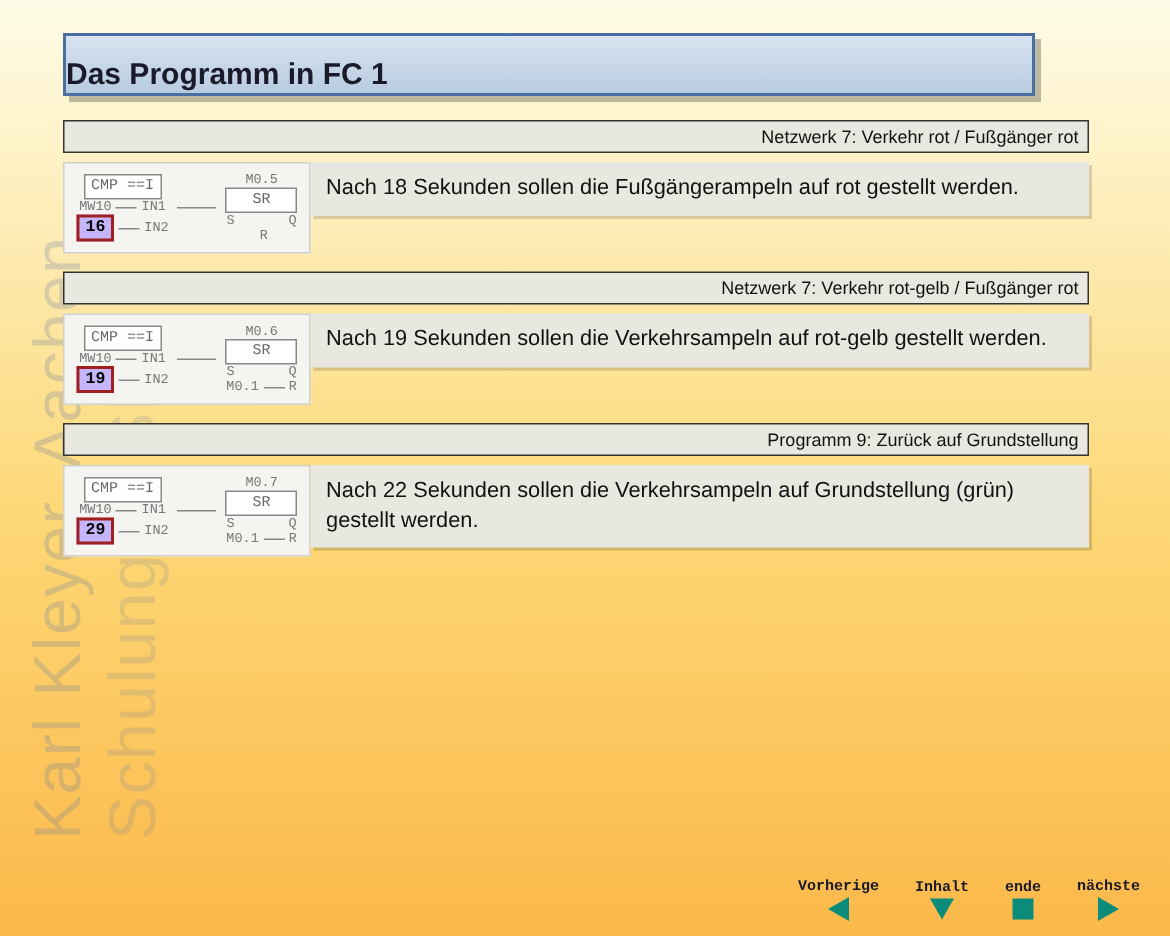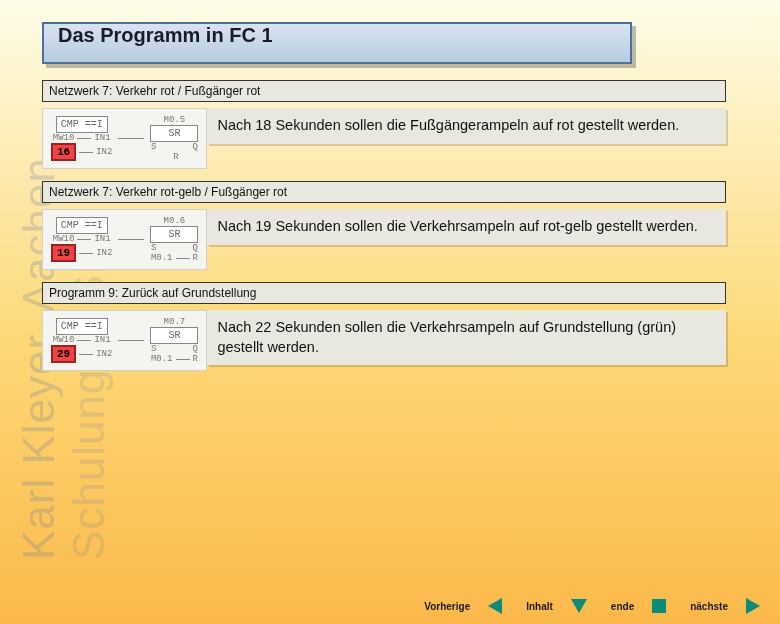--- a/index.html
+++ b/index.html
@@ -3,25 +3,25 @@
 <meta charset="utf-8">
 <style>
   * { box-sizing: border-box; margin: 0; padding: 0; }
   body {
     width: 780px; height: 624px;
     font-family: Arial, Helvetica, sans-serif;
     background: linear-gradient(180deg, #fefce8 0%, #fdd876 55%, #fbb84a 100%);
     position: relative; overflow: hidden;
   }
   .title-bar {
-    position: absolute; left: 42px; top: 22px; width: 590px; height: 42px;
+    position: absolute; left: 42px; top: 22px; width: 648px; height: 42px;
     background: linear-gradient(180deg, #d7e3f0 0%, #b8cce0 100%);
     border: 2px solid #4b6fa1;
     box-shadow: 4px 4px 0 rgba(0,0,0,0.25);
-    display: flex; align-items: flex-start; padding-left: 14px;
+    display: flex; align-items: flex-end; 
     font-size: 20px; font-weight: bold; color: #1a1a2a;
   }
   .watermark {
     position: absolute; left: 14px; top: 560px;
     transform: rotate(-90deg); transform-origin: left top;
     font-size: 44px; color: rgba(100,120,160,0.25);
     font-weight: 400; letter-spacing: 1px; white-space: nowrap;
     pointer-events: none;
   }
   .watermark2 {
@@ -29,49 +29,50 @@
     transform: rotate(-90deg); transform-origin: left top;
     font-size: 44px; color: rgba(100,120,160,0.18);
     font-weight: 400; letter-spacing: 1px; white-space: nowrap;
     pointer-events: none;
   }
   .content { position: absolute; left: 42px; top: 80px; width: 684px; }
   .net-header {
     background: #e8e8e0; border: 1px solid #333;
     font-size: 12px; padding: 3px 6px; color: #111;
     margin-bottom: 6px;
+    text-align: right;
   }
   .net-row { display: flex; align-items: flex-start; margin-bottom: 12px; }
   .ladder {
     display: flex; align-items: center; gap: 6px;
     background: #f4f4f0; border: 1px solid #d0d0c8;
     padding: 6px 8px; font-family: "Courier New", monospace; font-size: 10px; color: #666;
   }
   .block { display: flex; flex-direction: column; align-items: center; }
   .box {
     border: 1px solid #888; padding: 2px 4px; min-width: 48px;
     text-align: center; background: #fff;
   }
   .box-row { display: flex; align-items: center; gap: 3px; }
   .pin { font-size: 9px; color: #777; }
   .val {
-    border: 2px solid #a02020; background: #ef4444; color: #000;
+    border: 2px solid #a02020; background: #c4b5fd; color: #000;
     font-weight: bold; padding: 1px 4px; font-size: 11px; min-width: 22px; text-align: right;
   }
   .wire { width: 14px; height: 1px; background: #888; }
   .desc {
     flex: 1; background: #e8e8e0;
     box-shadow: 2px 2px 0 rgba(0,0,0,0.15);
     padding: 8px 10px; font-size: 14.5px; color: #111; line-height: 1.35;
   }
   .footer {
     position: absolute; right: 20px; bottom: 10px;
     display: flex; gap: 24px; align-items: center;
   }
-  .nav { display: flex; flex-direction: row; align-items: center; gap: 18px; }
+  .nav { display: flex; flex-direction: column; align-items: center; gap: 1px; font-family: Liberation Mono, monospace; }
   .nav-label { font-size: 10px; color: #1a1a2a; font-weight: bold; }
   .tri { width: 0; height: 0; }
   .tri-left { border-top: 8px solid transparent; border-bottom: 8px solid transparent; border-right: 14px solid #0b8c7a; }
   .tri-right { border-top: 8px solid transparent; border-bottom: 8px solid transparent; border-left: 14px solid #0b8c7a; }
   .sq { width: 14px; height: 14px; background: #0b8c7a; }
   .tri-down { border-left: 8px solid transparent; border-right: 8px solid transparent; border-top: 14px solid #0b8c7a; }
 </style>
 </head>
 <body>
 

